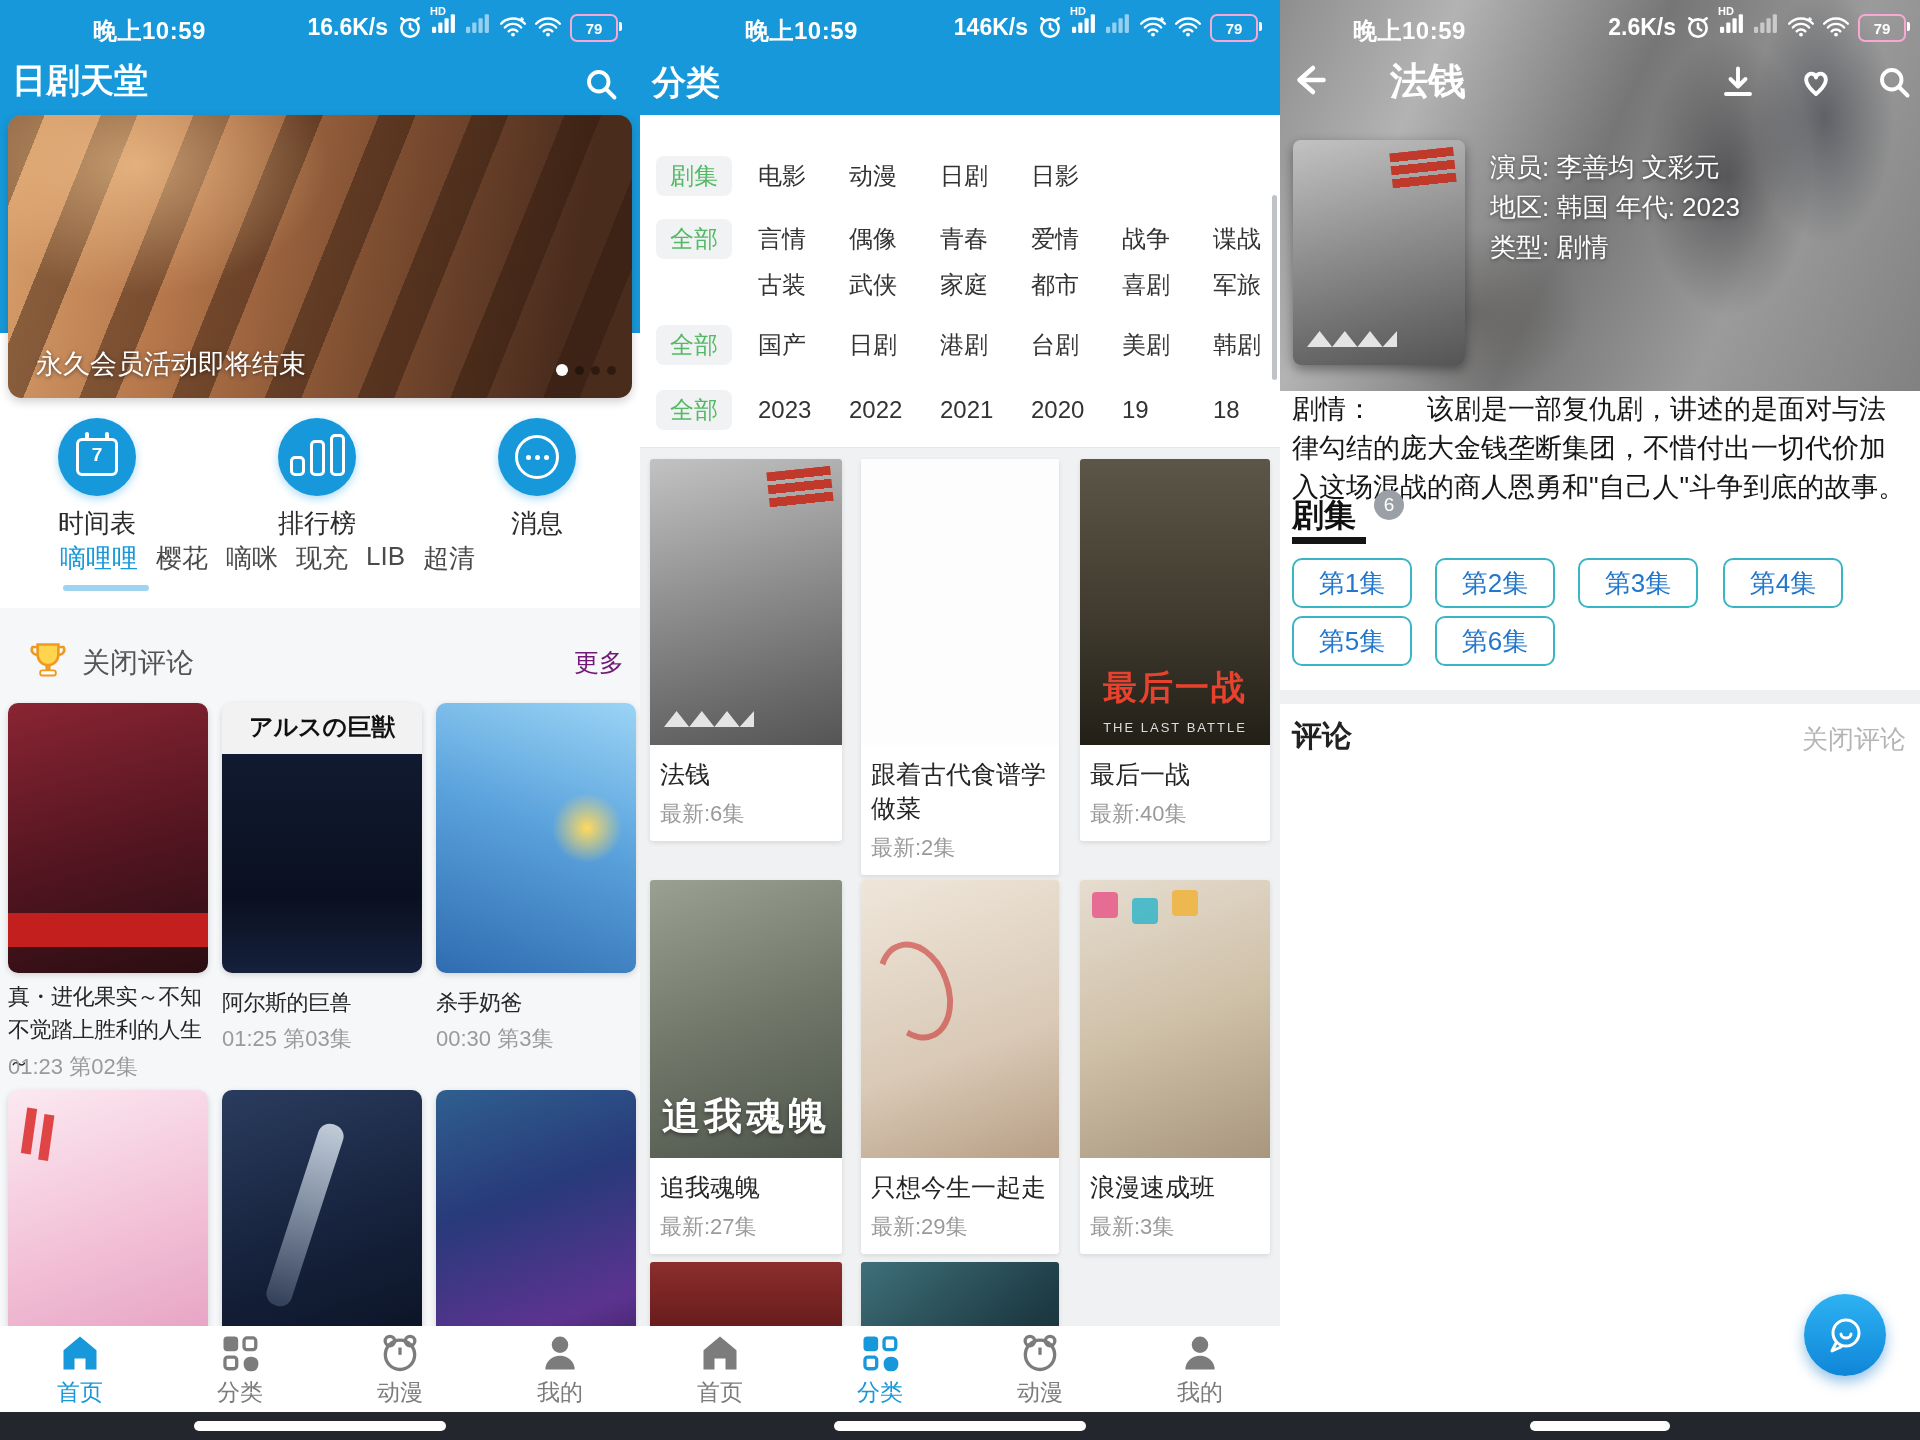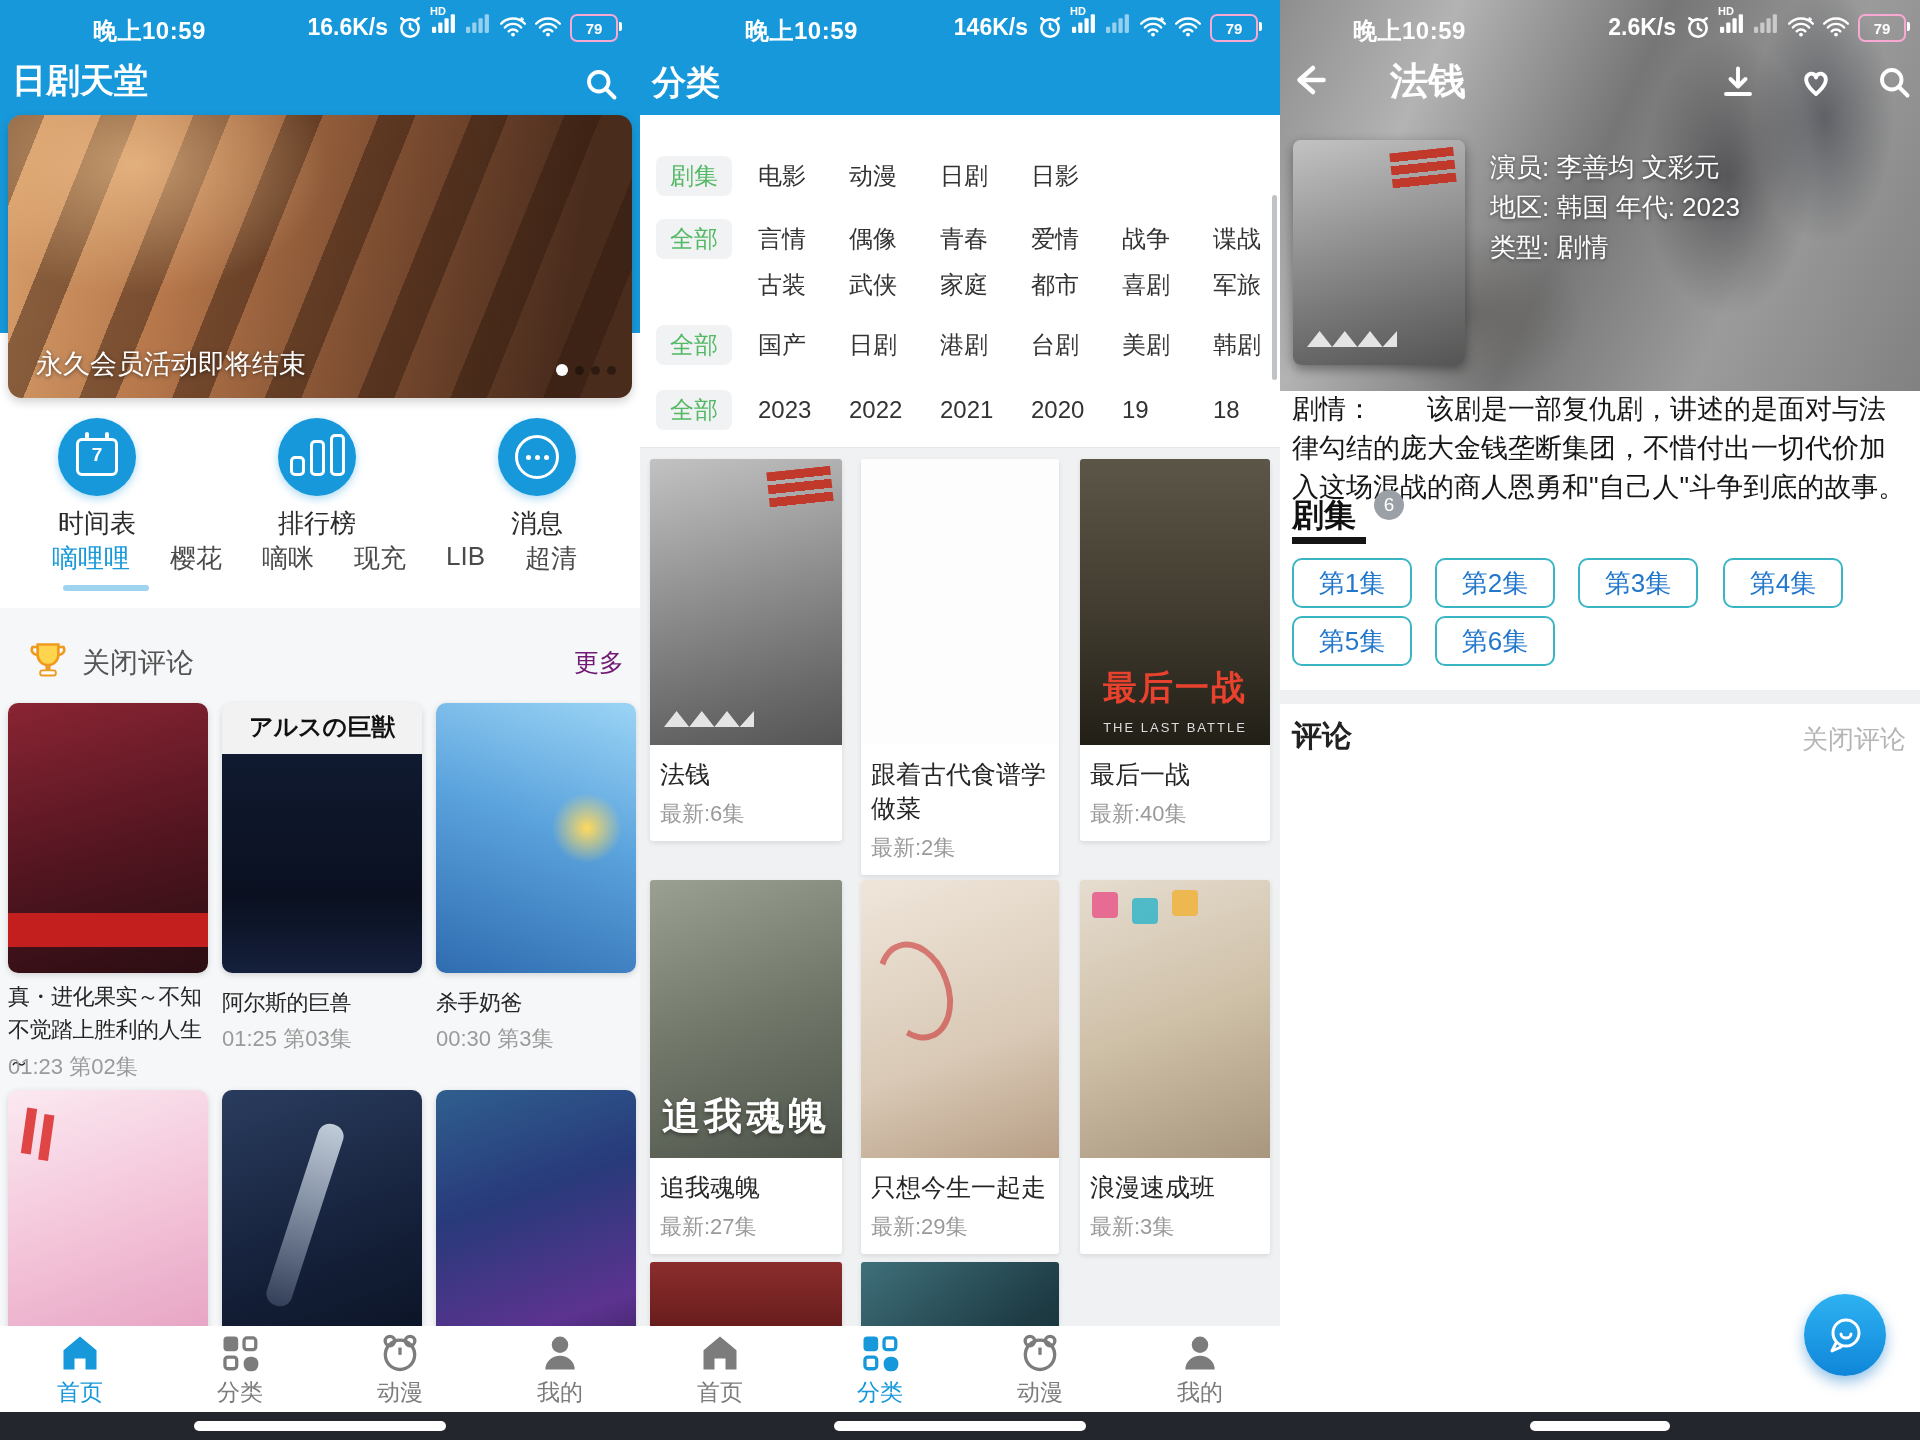--- a/index.html
+++ b/index.html
@@ -48,21 +48,21 @@
   .cal::before,.cal::after{content:"";position:absolute;top:-9px;width:4px;height:8px;background:#fff;border-radius:2px;}
   .cal::before{left:6px}.cal::after{right:6px}
   .cal span{position:absolute;left:0;right:0;top:3px;text-align:center;font-size:19px;font-weight:bold;color:#fff;}
   .bars{display:flex;align-items:flex-end;gap:5px;height:38px;}
   .bars i{display:block;width:9px;border:3px solid #fff;border-radius:5px;background:transparent;}
   .bars i:nth-child(1){height:14px}.bars i:nth-child(2){height:30px}.bars i:nth-child(3){height:36px}
   .msg{position:relative;width:38px;height:38px;border:3px solid #fff;border-radius:50%;}
   .msg::after{content:"";position:absolute;left:50%;top:50%;width:5px;height:5px;margin:-2px 0 0 -2px;border-radius:50%;
       background:#fff;box-shadow:-9px 0 0 #fff,9px 0 0 #fff;}
 
-  .tabs{position:absolute;left:52px;top:541px;display:flex;gap:40px;font-size:26px;color:#4a4a4a;z-index:2;}
+  .tabs{position:absolute;left:60px;top:541px;display:flex;gap:18px;font-size:26px;color:#4a4a4a;z-index:2;}
   .tabs .on{color:#1798da;}
   .tab-underline{position:absolute;left:63px;top:585px;width:86px;height:6px;border-radius:3px;background:#9fd4f0;z-index:2;}
 
   .p1-gray{position:absolute;left:0;top:608px;width:100%;height:718px;background:#f6f7f8;}
   .sec{position:absolute;left:0;top:636px;width:100%;height:48px;z-index:2;}
   .sec-title{position:absolute;left:82px;top:8px;font-size:28px;color:#555;}
   .sec-more{position:absolute;right:16px;top:10px;font-size:25px;color:#701a75;}
   .trophy{position:absolute;left:26px;top:2px;width:44px;height:44px;}
 
   .pcol1{left:8px}.pcol2{left:222px}.pcol3{left:436px}

